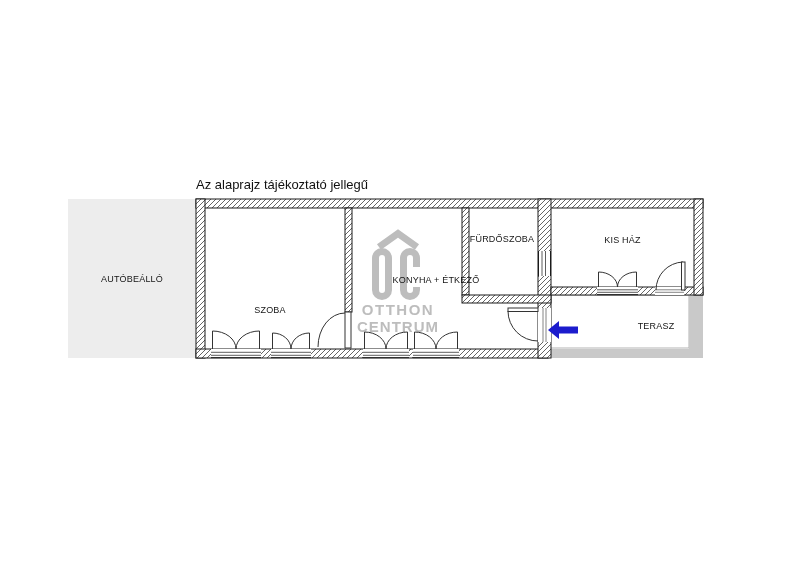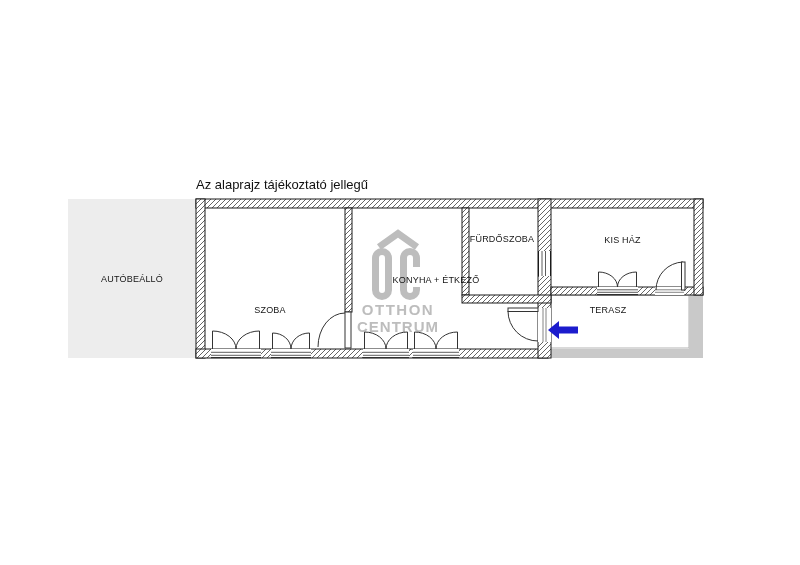--- a/index.html
+++ b/index.html
@@ -8,21 +8,21 @@
   .abs{position:absolute;}
   #plan-title{left:196px;top:177px;font-size:13px;color:#111;white-space:nowrap;}
   #carport-label-box{left:68px;top:199px;width:128px;height:159px;display:flex;
        align-items:center;justify-content:center;}
   .room-label{font-size:9px;color:#151515;letter-spacing:.2px;text-align:center;
        white-space:nowrap;}
   #label-szoba{left:200px;top:274px;width:140px;margin-top:31px;}
   #label-konyha{left:345px;top:275px;width:120px;margin-left:31px;}
   #label-furdo{left:462px;top:234px;width:80px;}
   #label-kishaz{left:551px;top:235px;width:143px;}
-  #label-terasz{left:548px;top:305px;width:120px;}
+  #label-terasz{left:548px;top:321px;width:120px;padding-left:48px;}
   #label-carport{position:static;}
   svg{position:absolute;left:0;top:0;}
 </style>
 </head>
 <body>
 
 <div class="abs" id="plan-title">Az alaprajz tájékoztató jellegű</div>
 
 <svg width="800" height="565" viewBox="0 0 800 565">
   <defs>

